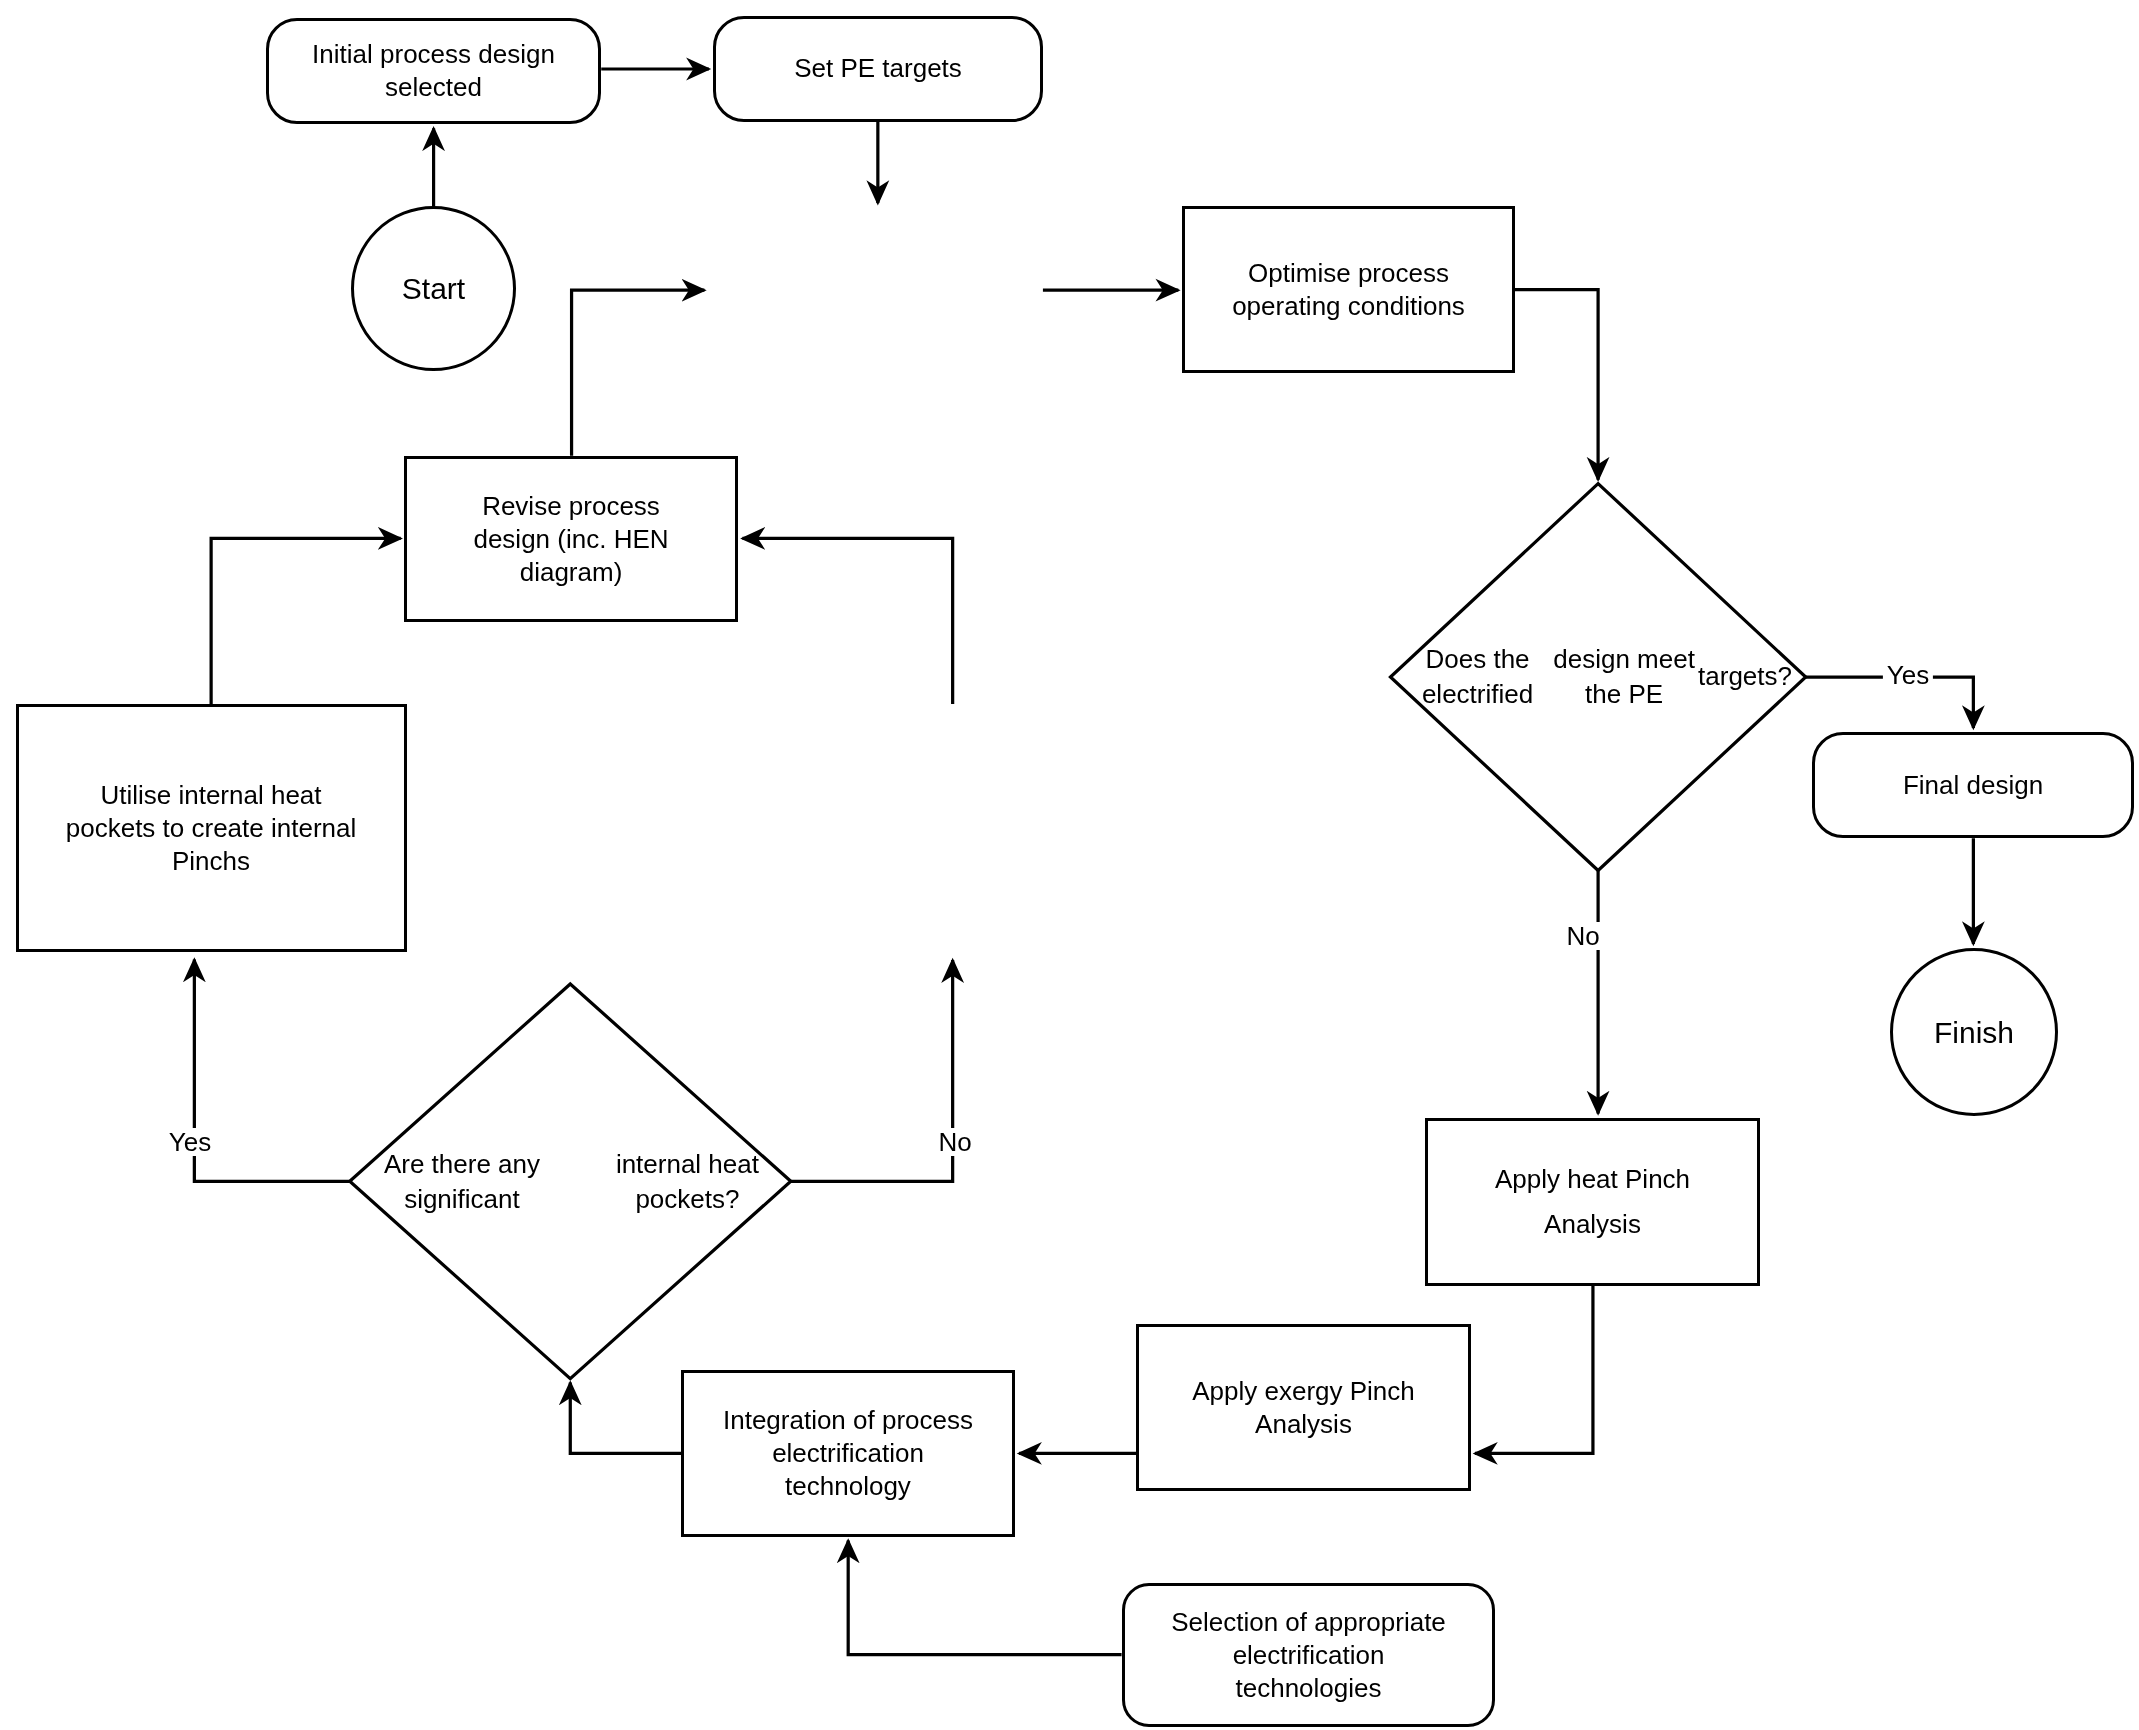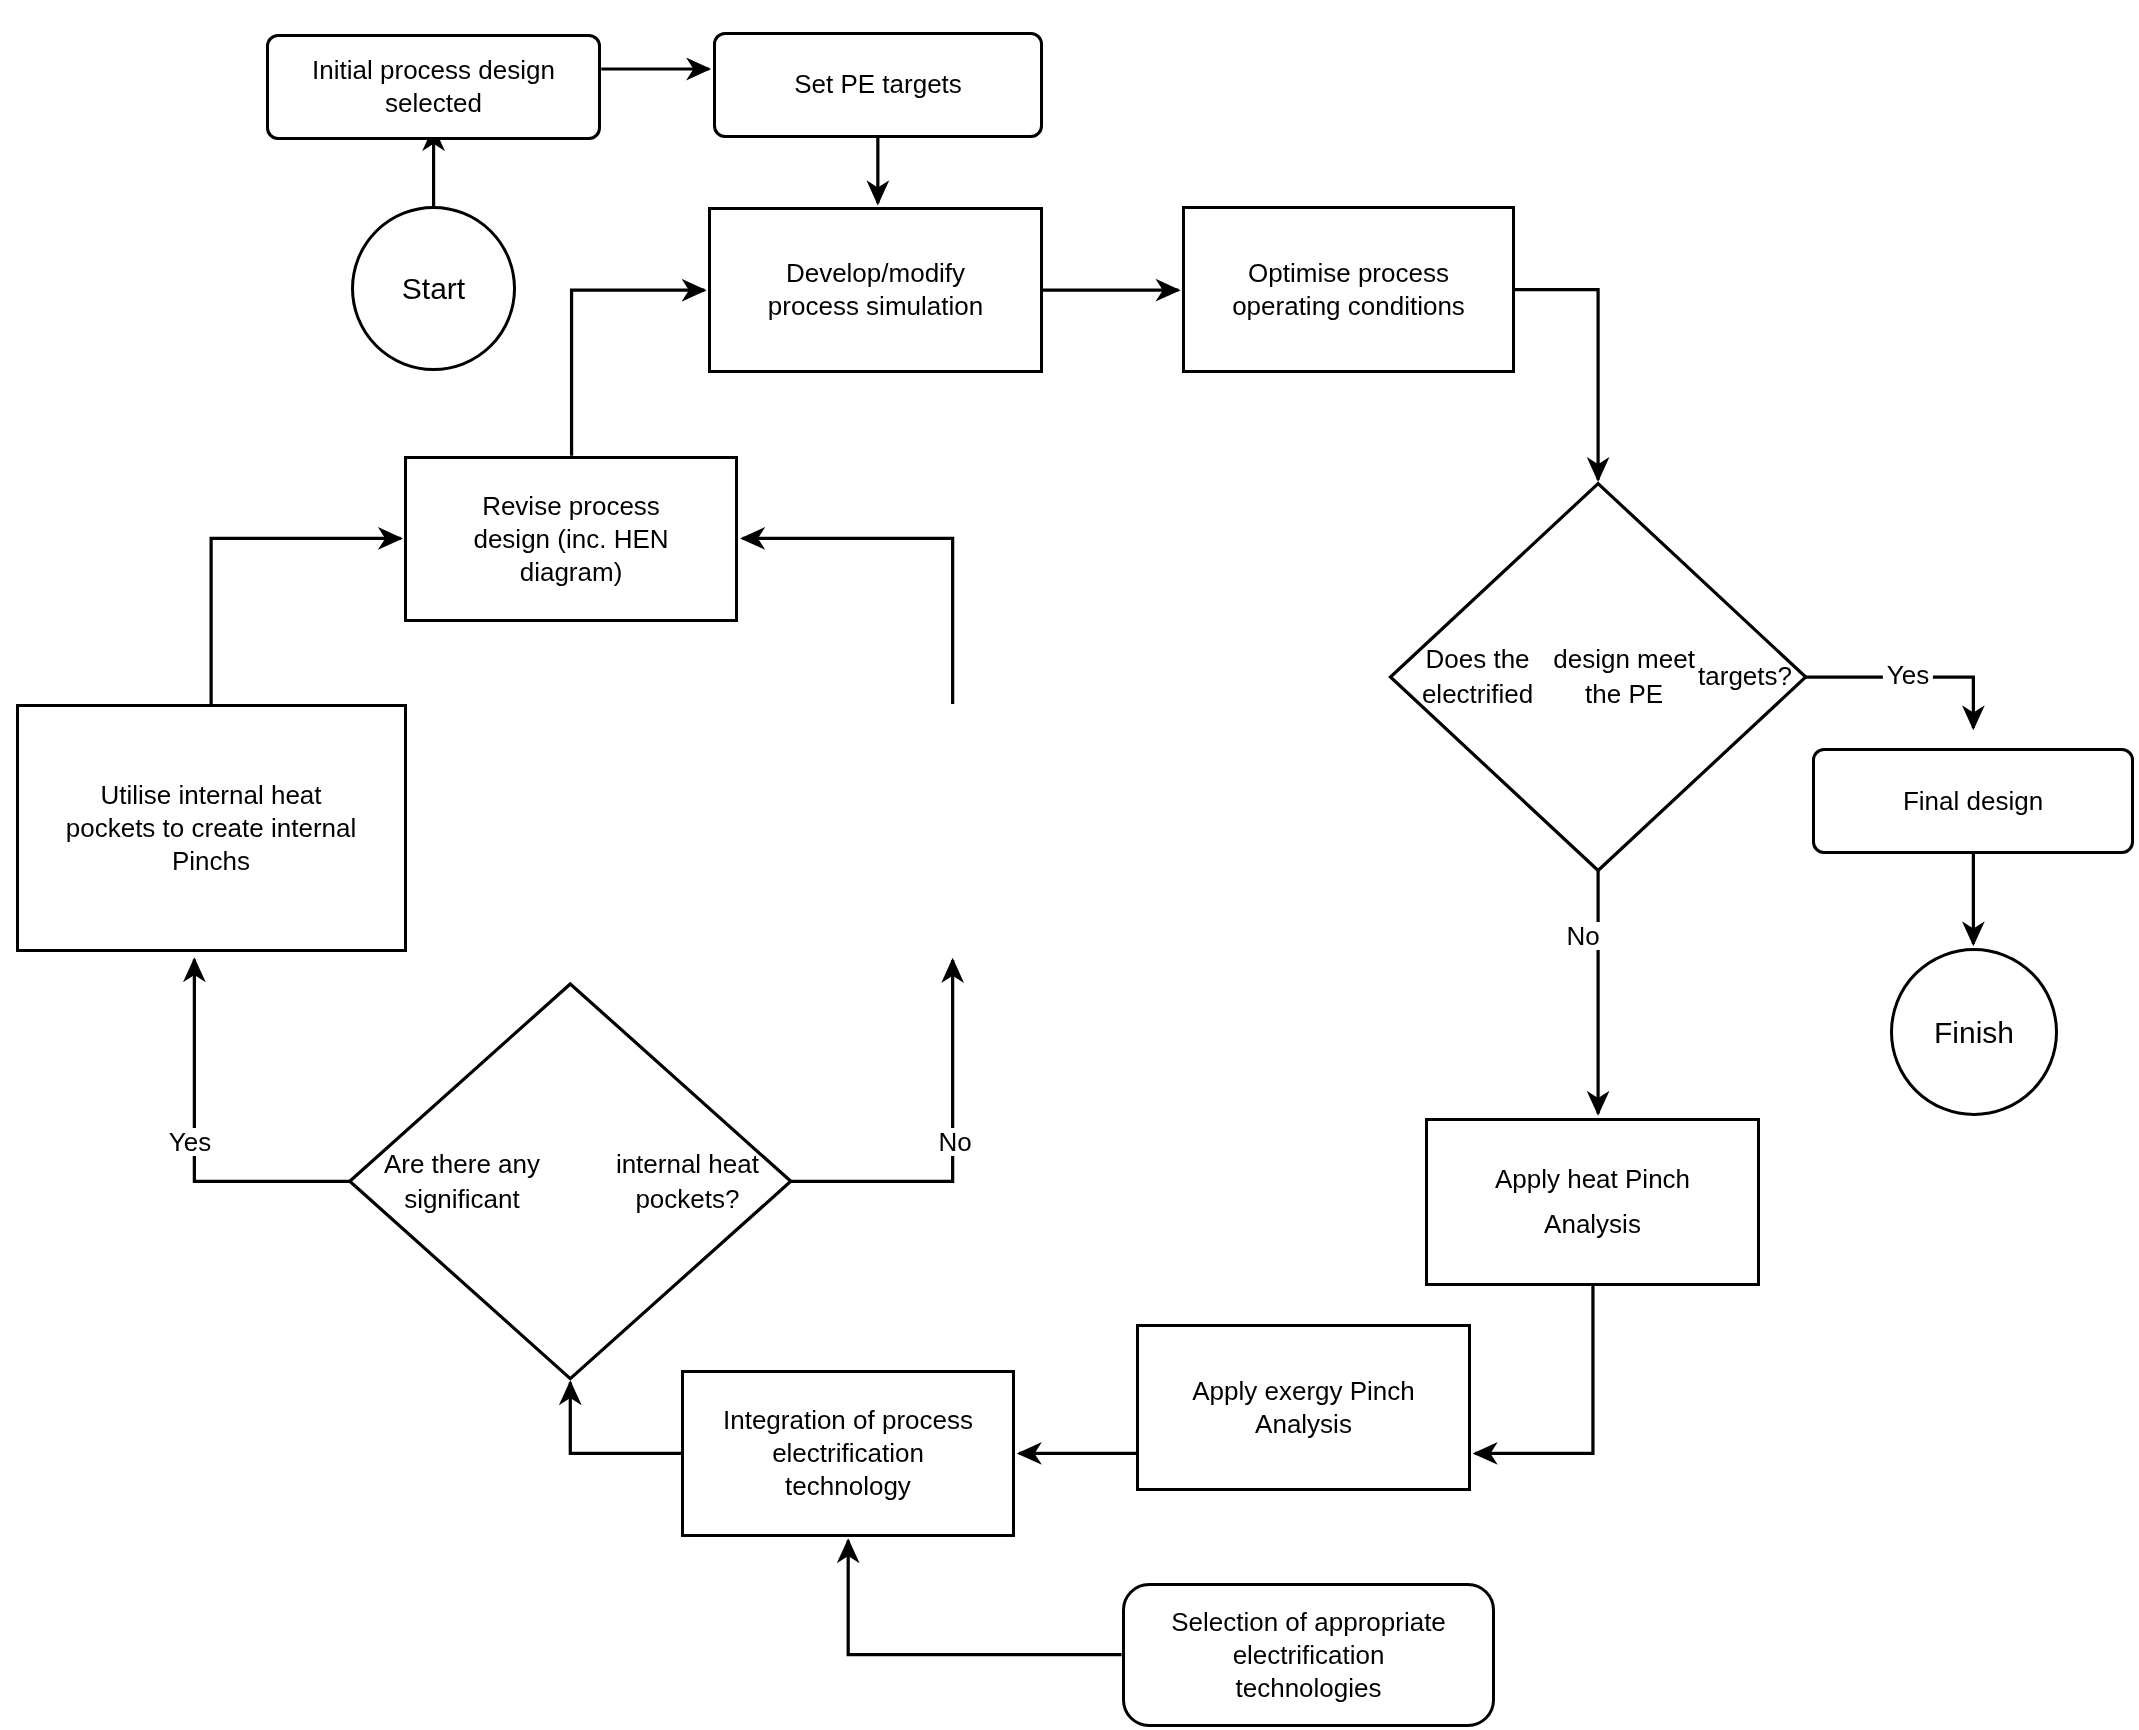--- a/index.html
+++ b/index.html
@@ -23,21 +23,21 @@
     border: 3.2px solid #000000;
     background: #ffffff;
     display: flex;
     flex-direction: column;
     align-items: center;
     justify-content: center;
     text-align: center;
     font-size: 26px;
     line-height: 33px;
   }
-  .rounded { border-radius: 12px; margin-top: 16px; }
+  .rounded { border-radius: 31px; }
   .rounded-lg { border-radius: 27px; }
   .terminator {
     border-radius: 50%;
     font-weight: normal;
     font-size: 30px;
   }
   .diamond-label {
     position: absolute;
     display: flex;
     flex-direction: row;
@@ -106,24 +106,20 @@
   </div>
   <div class="node rounded" style="left:1812px; top:732px; width:322px; height:106px;">
     <div>Final design</div>
   </div>
   <div class="node rounded-lg" style="left:1122px; top:1583px; width:373px; height:144px;">
     <div>Selection of appropriate</div>
     <div>electrification</div>
     <div>technologies</div>
   </div>
 
-  <div class="node" style="left:708px; top:207px; width:335px; height:166px;">
-    <div>Develop/modify</div>
-    <div>process simulation</div>
-  </div>
   <div class="node" style="left:1182px; top:206px; width:333px; height:167px;">
     <div>Optimise process</div>
     <div>operating conditions</div>
   </div>
   <div class="node" style="left:1425px; top:1118px; width:335px; height:168px;gap:12px;">
     <div>Apply heat Pinch</div>
     <div>Analysis</div>
   </div>
   <div class="node" style="left:1136px; top:1324px; width:335px; height:167px;">
     <div>Apply exergy Pinch</div>

